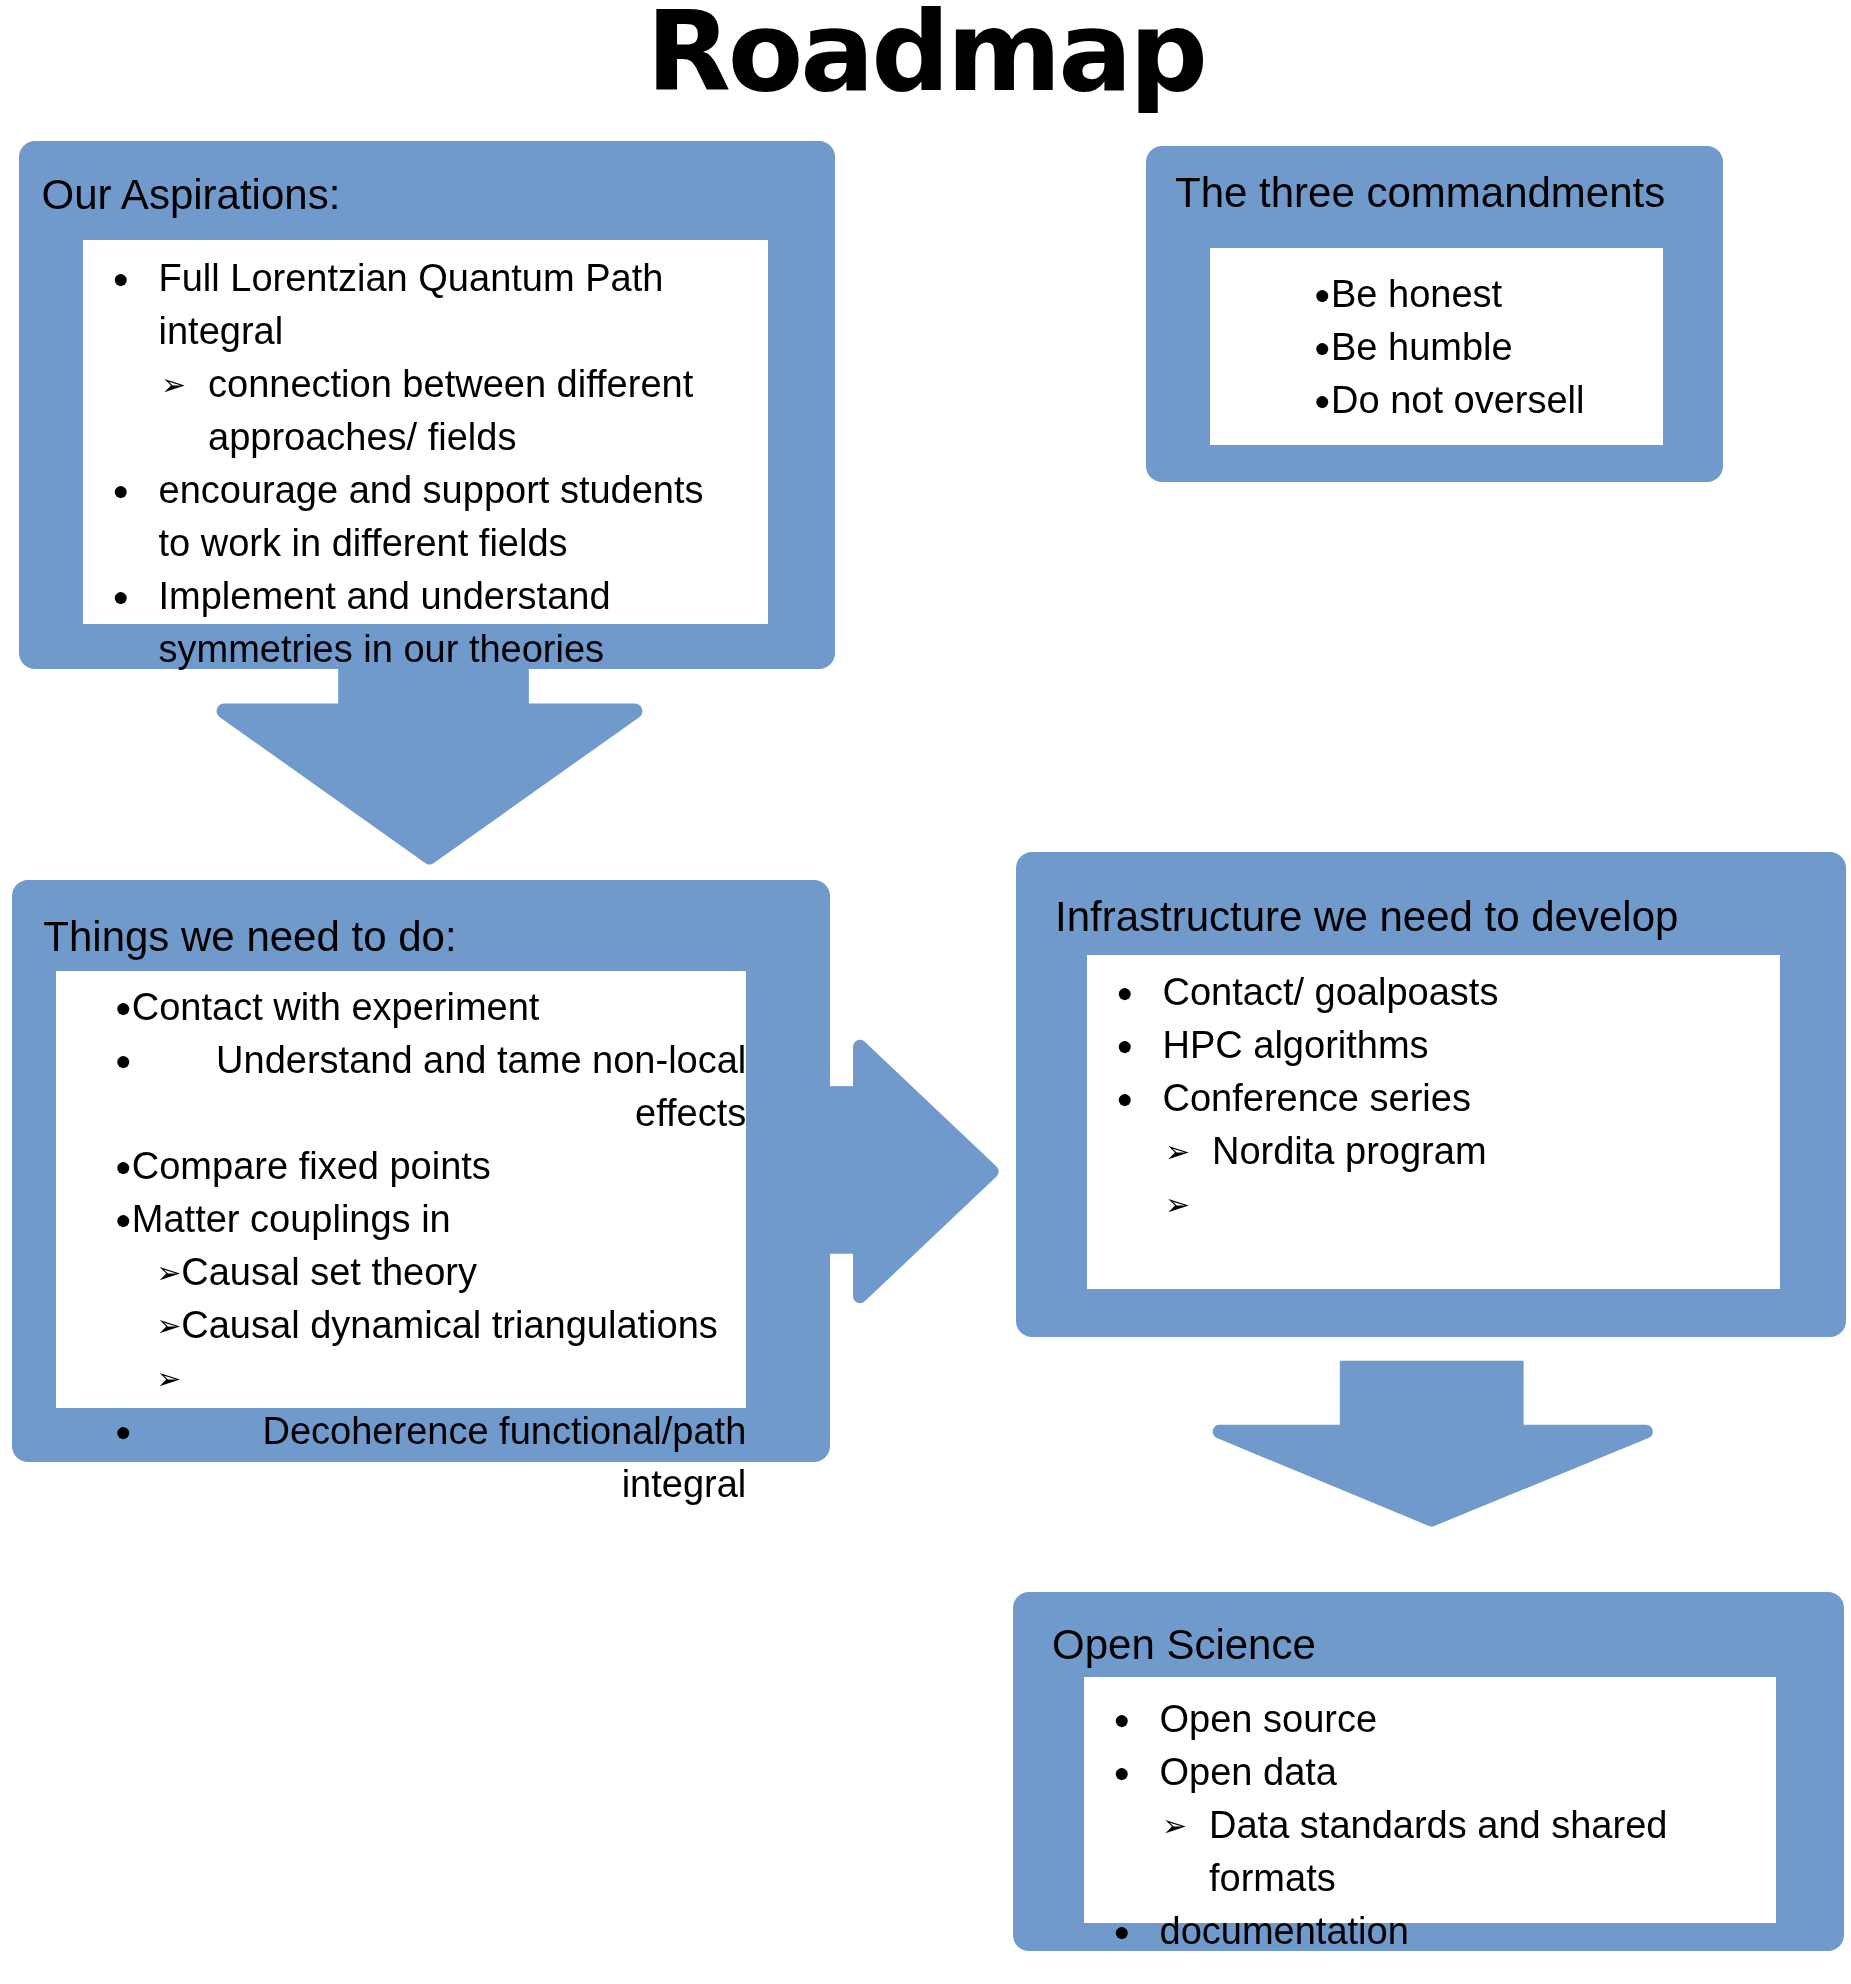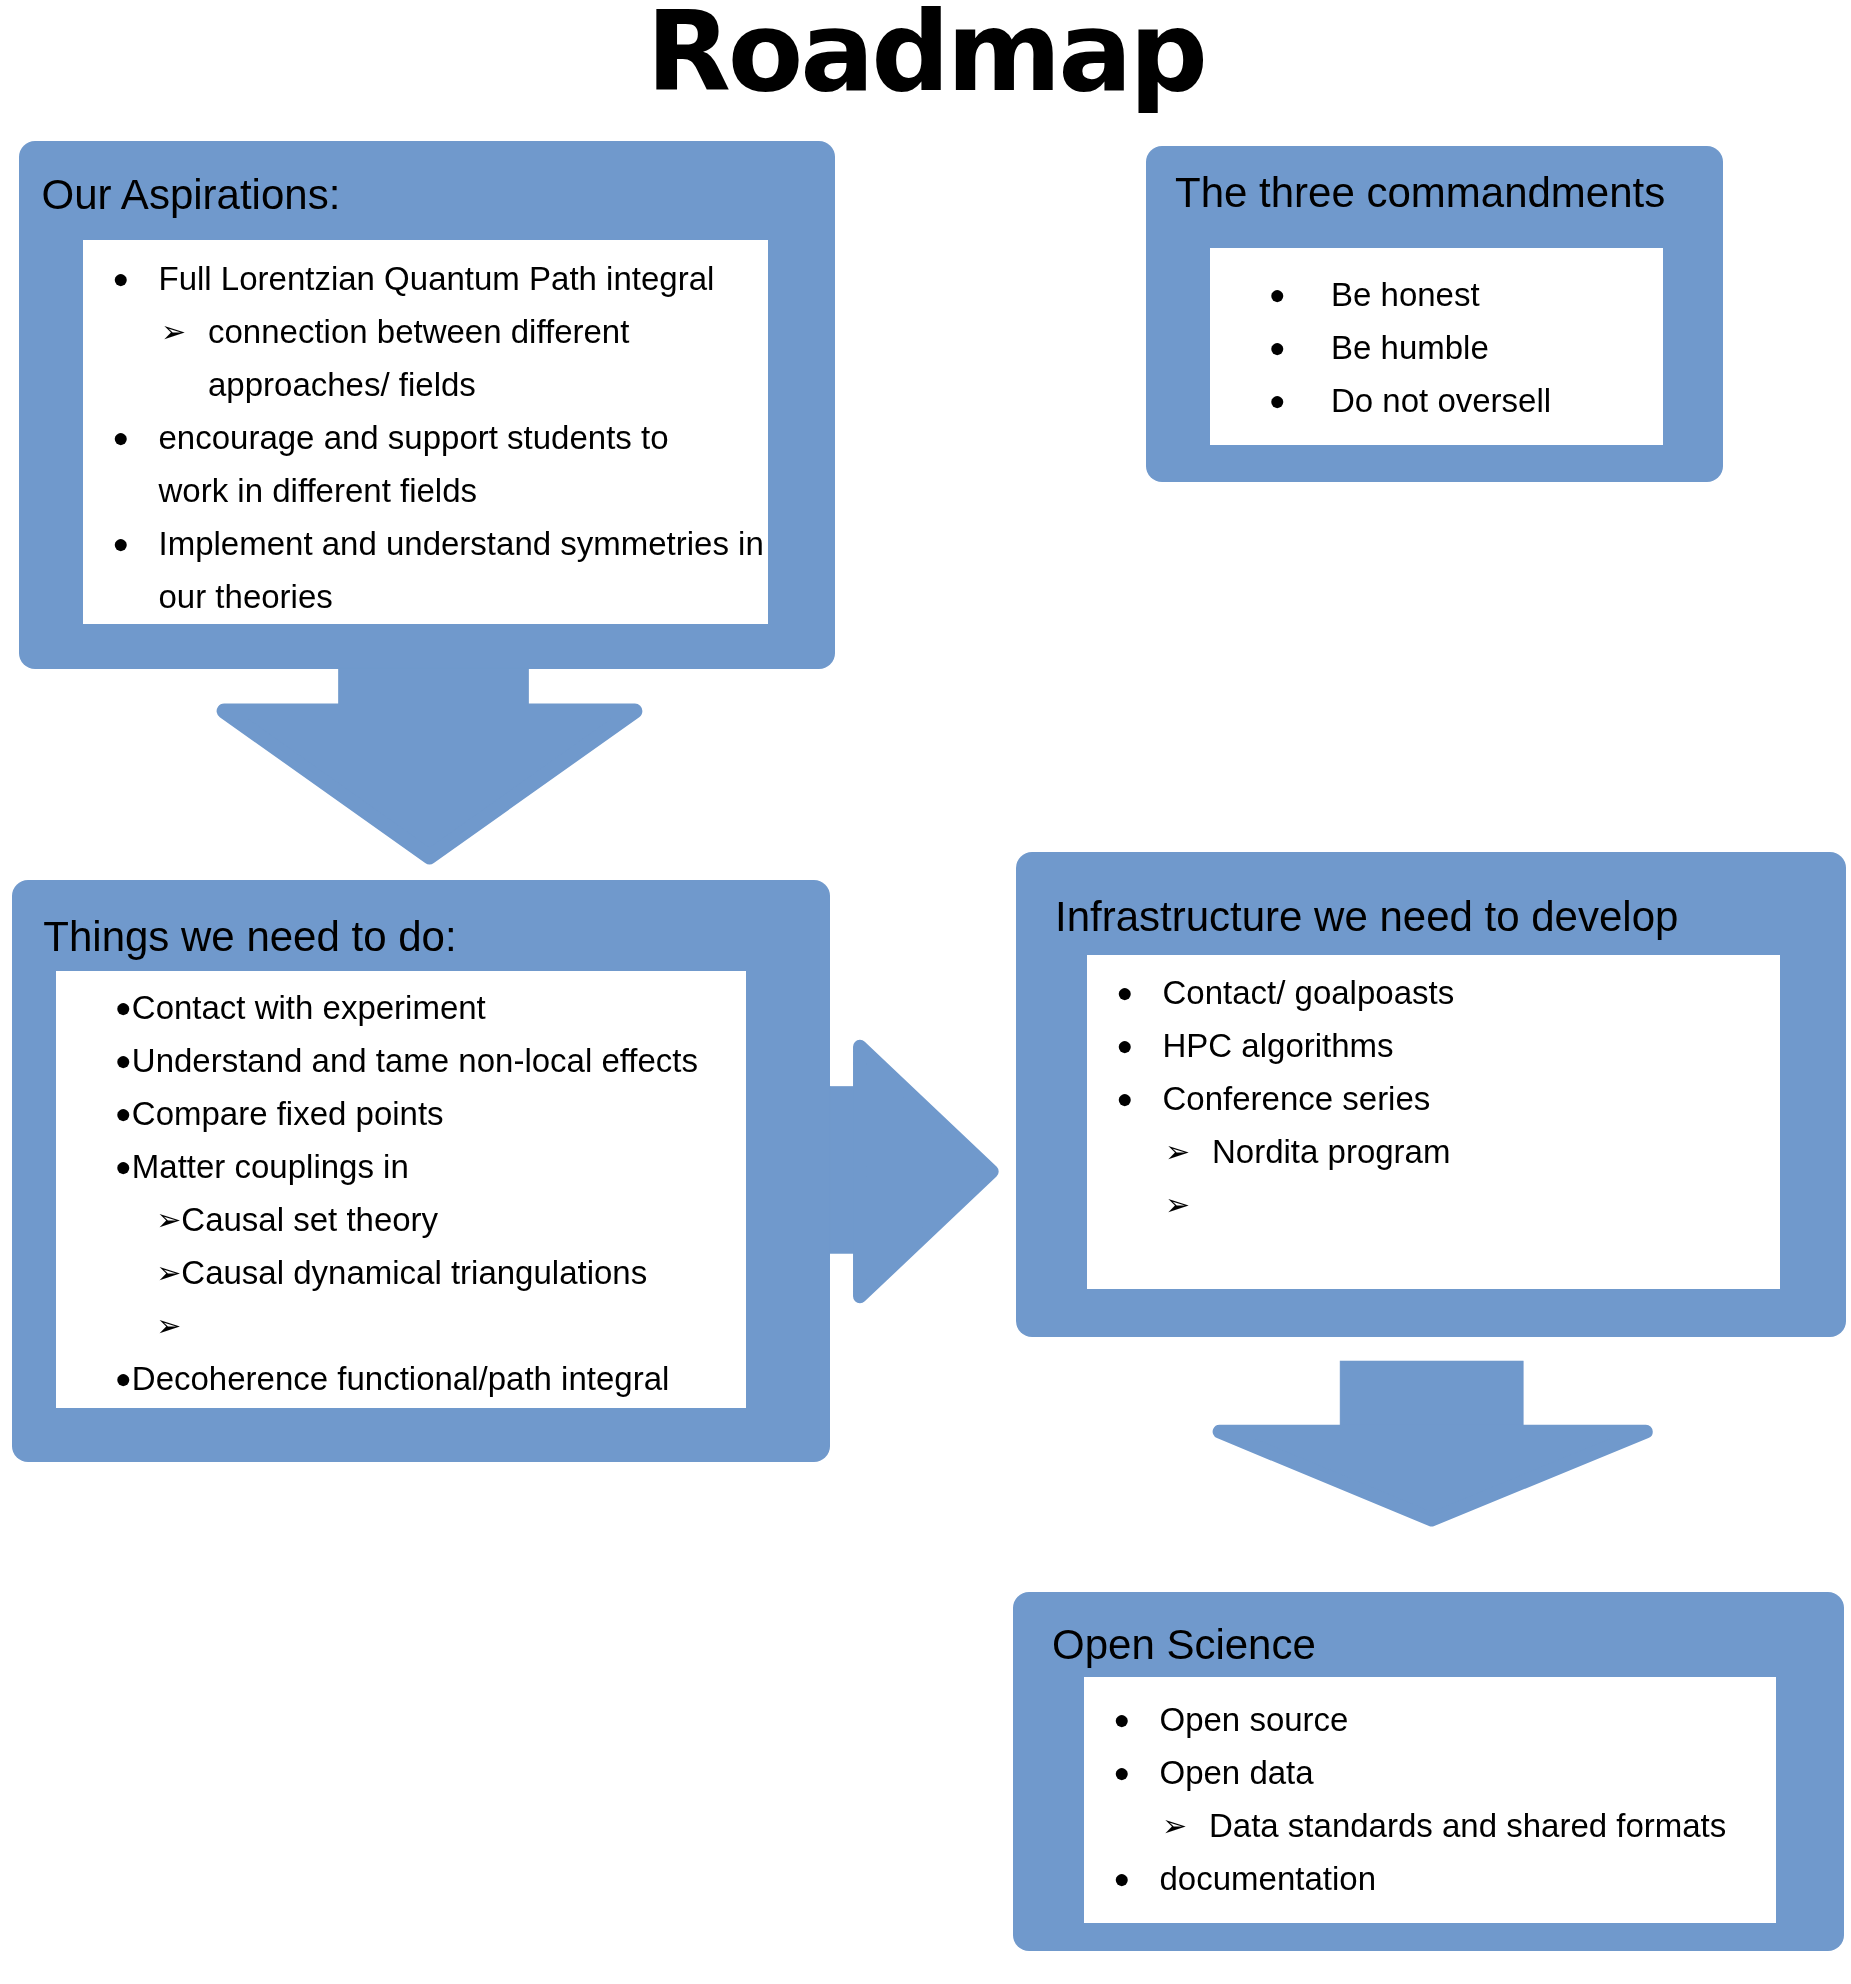--- a/index.html
+++ b/index.html
@@ -38,21 +38,21 @@
     font-size:42px;
     line-height:1.1;
     white-space:nowrap;
     color:var(--text);
   }
   .inner{
     position:absolute;
     background:var(--panel_bg);
   }
   .li{display:flex;align-items:flex-start;}
-  .txt{font-size:33px;line-height:53px;}
+  .txt{font-size:38px;line-height:53px;}
   .marker{flex:0 0 46px;line-height:53px;}
   .l1{padding-left:29.5px;}
   .l1 .marker{font-size:28px;}
   .l2{padding-left:78px;}
   .l2 .marker{flex:0 0 47px;font-size:30px;font-family:"DejaVu Sans",sans-serif;}
   .wide-indent .l1{padding-left:59px;}
   .wide-indent .l1 .marker{flex:0 0 62px;}
   .narrow{max-width:569px;}
   svg.arrow{position:absolute;overflow:visible;}
   svg.arrow .shape{fill:var(--accent);stroke:var(--accent);}
@@ -79,21 +79,21 @@
         <span class="marker">●</span>
         <span class="txt narrow">encourage and support students to work in different fields</span>
       </div>
       <div class="li l1">
         <span class="marker">●</span>
         <span class="txt">Implement and understand symmetries in our theories</span>
       </div>
     </div>
   </div>
 
-  <div class="box" style="left:1146px;top:146px;width:577px;height:336px;">
+  <div class="box" style="left:1146px;top:146px;width:577px;height:336px;text-align:right;">
     <div class="box-header" style="left:29px;top:24px;">The three commandments</div>
     <div class="inner wide-indent" style="left:64px;top:102px;width:453px;height:197px;padding-top:20.4px;">
       <div class="li l1">
         <span class="marker">●</span>
         <span class="txt">Be honest</span>
       </div>
       <div class="li l1">
         <span class="marker">●</span>
         <span class="txt">Be humble</span>
       </div>

